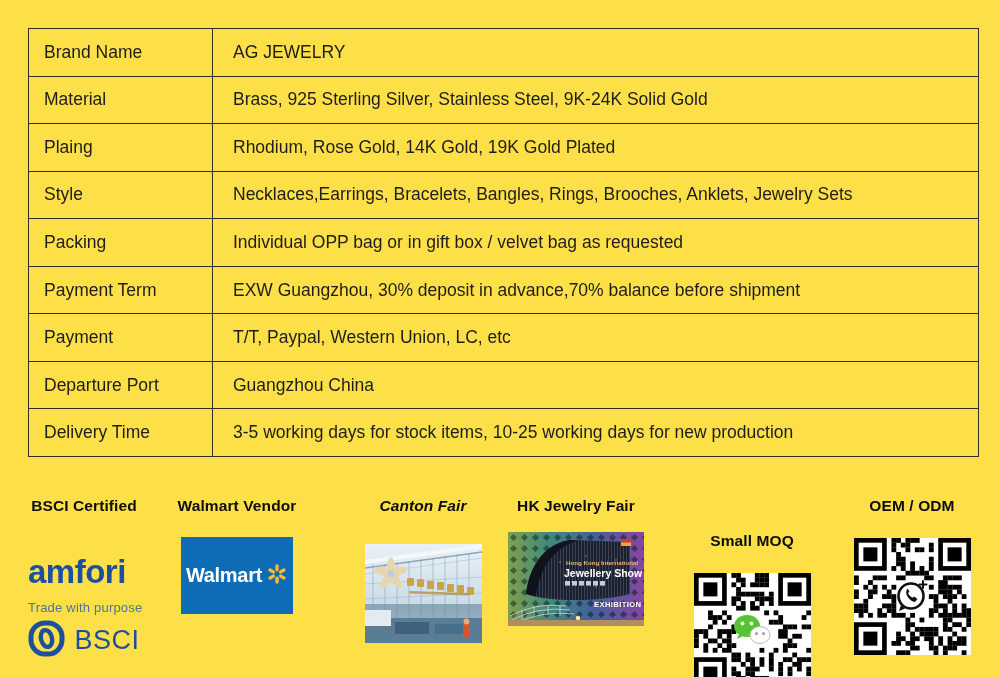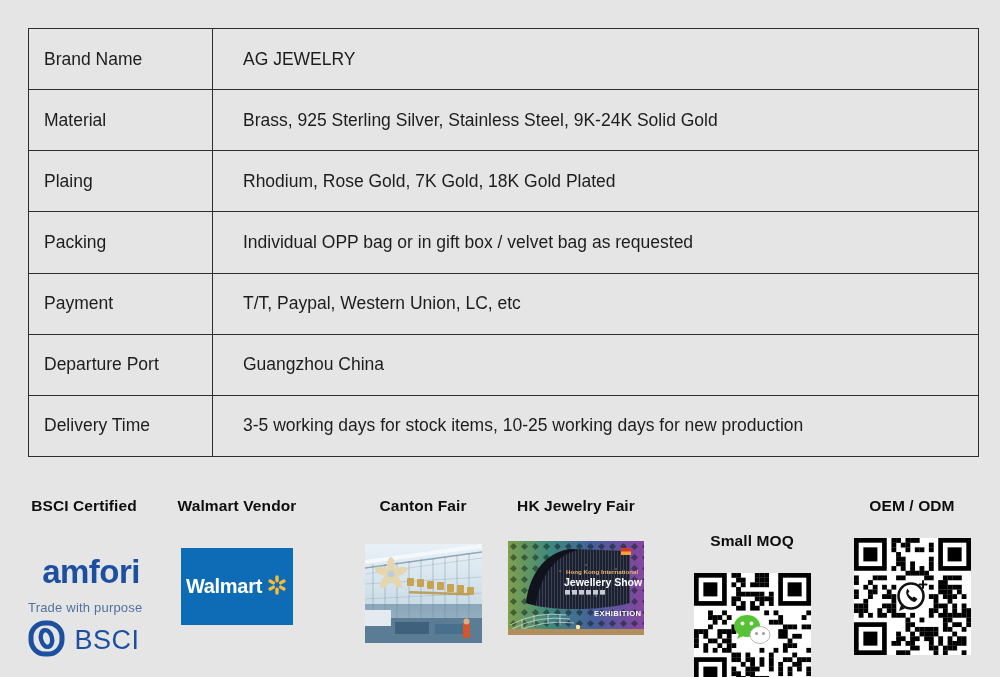--- a/index.html
+++ b/index.html
@@ -1,64 +1,64 @@
 <!DOCTYPE html>
 <html><head>
 <meta charset="utf-8">
 <style>
   * { margin:0; padding:0; box-sizing:border-box; }
   html,body { background:#fff; }
   body { font-family:"Liberation Sans", sans-serif; }
   .page {
-    position:relative; width:1000px; height:677px; background:#e5e5e5;
+    position:relative; width:1000px; height:677px; background:#fde047;
     overflow:hidden; margin:0 auto;
   }
 
   
   table.spec {
     position:absolute; left:28px; top:28px; width:951px; height:429px;
     border-collapse:collapse; table-layout:fixed;
   }
   table.spec td {
     border:1.6px solid #2e2e2e;
     font-size:17.5px; color:#1d1d1d; vertical-align:middle;
     white-space:nowrap; overflow:hidden;
   }
   table.spec td.k { width:184px; padding-left:15px; }
-  table.spec td.v { padding-left:30px; }
+  table.spec td.v { padding-left:20px; }
 
   
   .badge { position:absolute; top:497px; width:180px; text-align:center; }
   .badge .blabel { font-size:15.5px; font-weight:bold; color:#0d0d0d; letter-spacing:.1px; }
   .badge .logo-wrap { position:relative; display:flex; justify-content:center; }
   .b1 { left:-6px; }
   .b2 { left:147px; }
-  .b3 { left:333px; }
+  .b3 { left:333px;font-style:italic; }
   .b4 { left:486px; }
   .b5 { left:662px;margin-top:35px; }
   .b6 { left:822px; }
 
   
-  .amfori-box { margin-top:40px; width:112px; text-align:right; }
+  .amfori-box { margin-top:40px; width:112px; text-align:left; }
   .amfori-word { font-size:33px; font-weight:bold; color:#1d4fa0; letter-spacing:-0.5px; line-height:1; }
   .amfori-tag { font-size:13px; color:#51719f; margin-top:12px; letter-spacing:.2px; white-space:nowrap; }
   .bsci-row { display:flex; align-items:center; justify-content:center; gap:9px; margin-top:5px; }
   .bsci-word { font-size:27px; color:#1d4fa0; letter-spacing:.5px; font-weight:500; }
 
   
   .walmart-box {
-    margin-top:33px; width:112px; height:77px; background:#0e6cb6;
+    margin-top:22px; width:112px; height:77px; background:#0e6cb6;
     display:flex; align-items:center; justify-content:center; gap:4px;
   }
   .walmart-word { color:#fff; font-size:20px; font-weight:bold; letter-spacing:-0.3px; }
 
   
   .photo { margin-top:0; position:relative; overflow:hidden; }
   .canton-box { margin-top:29px; width:117px; height:99px; }
-  .hk-box { margin-top:26px; width:136px; height:94px; }
+  .hk-box { margin-top:17px; width:136px; height:94px; }
 
   
   .qr-wrap { margin-top:23px; position:relative; width:117px; height:117px; background:#fff; }
   .qr { position:absolute; inset:0; }
   .qr-icon { position:absolute; left:50%; top:50%; transform:translate(-50%,-50%); }
 </style>
 </head>
 <body>
 
 <div class="page">
@@ -68,25 +68,33 @@
       <tr>
         <td class="k">Brand Name</td>
         <td class="v">AG JEWELRY</td>
       </tr>
       <tr>
         <td class="k">Material</td>
         <td class="v">Brass, 925 Sterling Silver, Stainless Steel, 9K-24K Solid Gold</td>
       </tr>
       <tr>
         <td class="k">Plaing</td>
-        <td class="v">Rhodium, Rose Gold, 7K Gold, 18K Gold Plated</td>
+        <td class="v">Rhodium, Rose Gold, 14K Gold, 19K Gold Plated</td>
+      </tr>
+      <tr>
+        <td class="k">Style</td>
+        <td class="v">Necklaces,Earrings, Bracelets, Bangles, Rings, Brooches, Anklets, Jewelry Sets</td>
       </tr>
       <tr>
         <td class="k">Packing</td>
         <td class="v">Individual OPP bag or in gift box / velvet bag as requested</td>
+      </tr>
+      <tr>
+        <td class="k">Payment Term</td>
+        <td class="v">EXW Guangzhou, 30% deposit in advance,70% balance before shipment</td>
       </tr>
       <tr>
         <td class="k">Payment</td>
         <td class="v">T/T, Paypal, Western Union, LC, etc</td>
       </tr>
       <tr>
         <td class="k">Departure Port</td>
         <td class="v">Guangzhou China</td>
       </tr>
       <tr>

